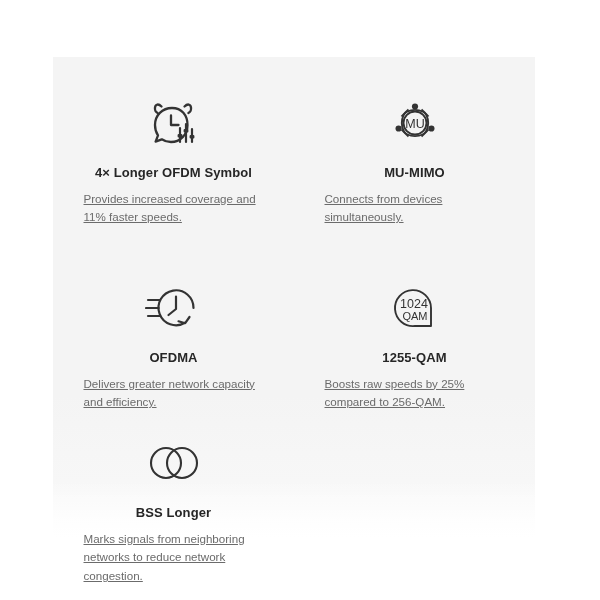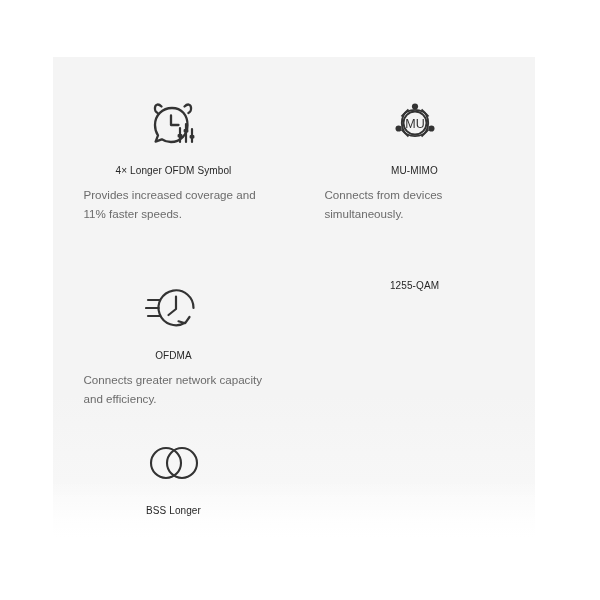--- a/index.html
+++ b/index.html
@@ -59,32 +59,33 @@
     box-sizing: border-box;
   }
   .card-icon {
     height: 56px;
     display: flex;
     align-items: center;
     justify-content: center;
     margin-bottom: 14px;
   }
   .card-title {
-    font-size: 10px;
-    font-weight: normal;
+    font-size: 13px;
+    font-weight: bold;
     color: #262626;
     letter-spacing: 0.1px;
     margin-bottom: 9px;
     line-height: 1.2;
   }
   .card-desc {
     font-size: 11.6px;
     color: #6b6b6b;
     line-height: 1.62;
     max-width: 180px;
+    text-decoration: underline;
   }
   svg { display: block; }
 </style>
 </head>
 <body>
 
 <div id="stage">
 
   <div id="panel"></div>
 
@@ -144,35 +145,44 @@
             <path d="M48.5 25 A17.5 17.5 0 1 0 40 39.8"></path>
             <path d="M31 13.5 L31 26 L23.5 32"></path>
             <line x1="3" y1="17" x2="15" y2="17"></line>
             <line x1="1" y1="25" x2="13.5" y2="25"></line>
             <line x1="3" y1="33" x2="15" y2="33"></line>
             <path d="M44.5 34 L40.2 40.2 L33.5 38.3"></path>
           </g>
         </svg>
       </div>
       <div class="card-title">OFDMA</div>
-      <div class="card-desc">Connects greater network capacity and efficiency.</div>
+      <div class="card-desc">Delivers greater network capacity and efficiency.</div>
     </div>
 
     <div class="card">
+      <div class="card-icon">
+        <svg width="50" height="50" viewBox="0 0 50 50">
+          <path d="M41 25 L41 43 L25 43 A18 18 0 1 1 41 25 Z" fill="none" stroke="#333333" stroke-width="1.9" stroke-linejoin="round"></path>
+          <text x="24" y="25" text-anchor="middle" font-family="Liberation Sans, sans-serif" font-size="12.5" fill="#333333">1024</text>
+          <text x="25" y="37" text-anchor="middle" font-family="Liberation Sans, sans-serif" font-size="11" fill="#333333">QAM</text>
+        </svg>
+      </div>
       <div class="card-title">1255-QAM</div>
+      <div class="card-desc">Boosts raw speeds by 25% compared to 256-QAM.</div>
     </div>
 
     <div class="card">
       <div class="card-icon">
         <svg width="58" height="38" viewBox="0 0 58 38">
           <g fill="none" stroke="#333333" stroke-width="2.1">
             <circle cx="21" cy="19" r="15"></circle>
             <circle cx="37" cy="19" r="15"></circle>
           </g>
         </svg>
       </div>
       <div class="card-title">BSS Longer</div>
+      <div class="card-desc">Marks signals from neighboring networks to reduce network congestion.</div>
     </div>
 
     <div></div>
 
   </div>
 </div>
 
 </body></html>

